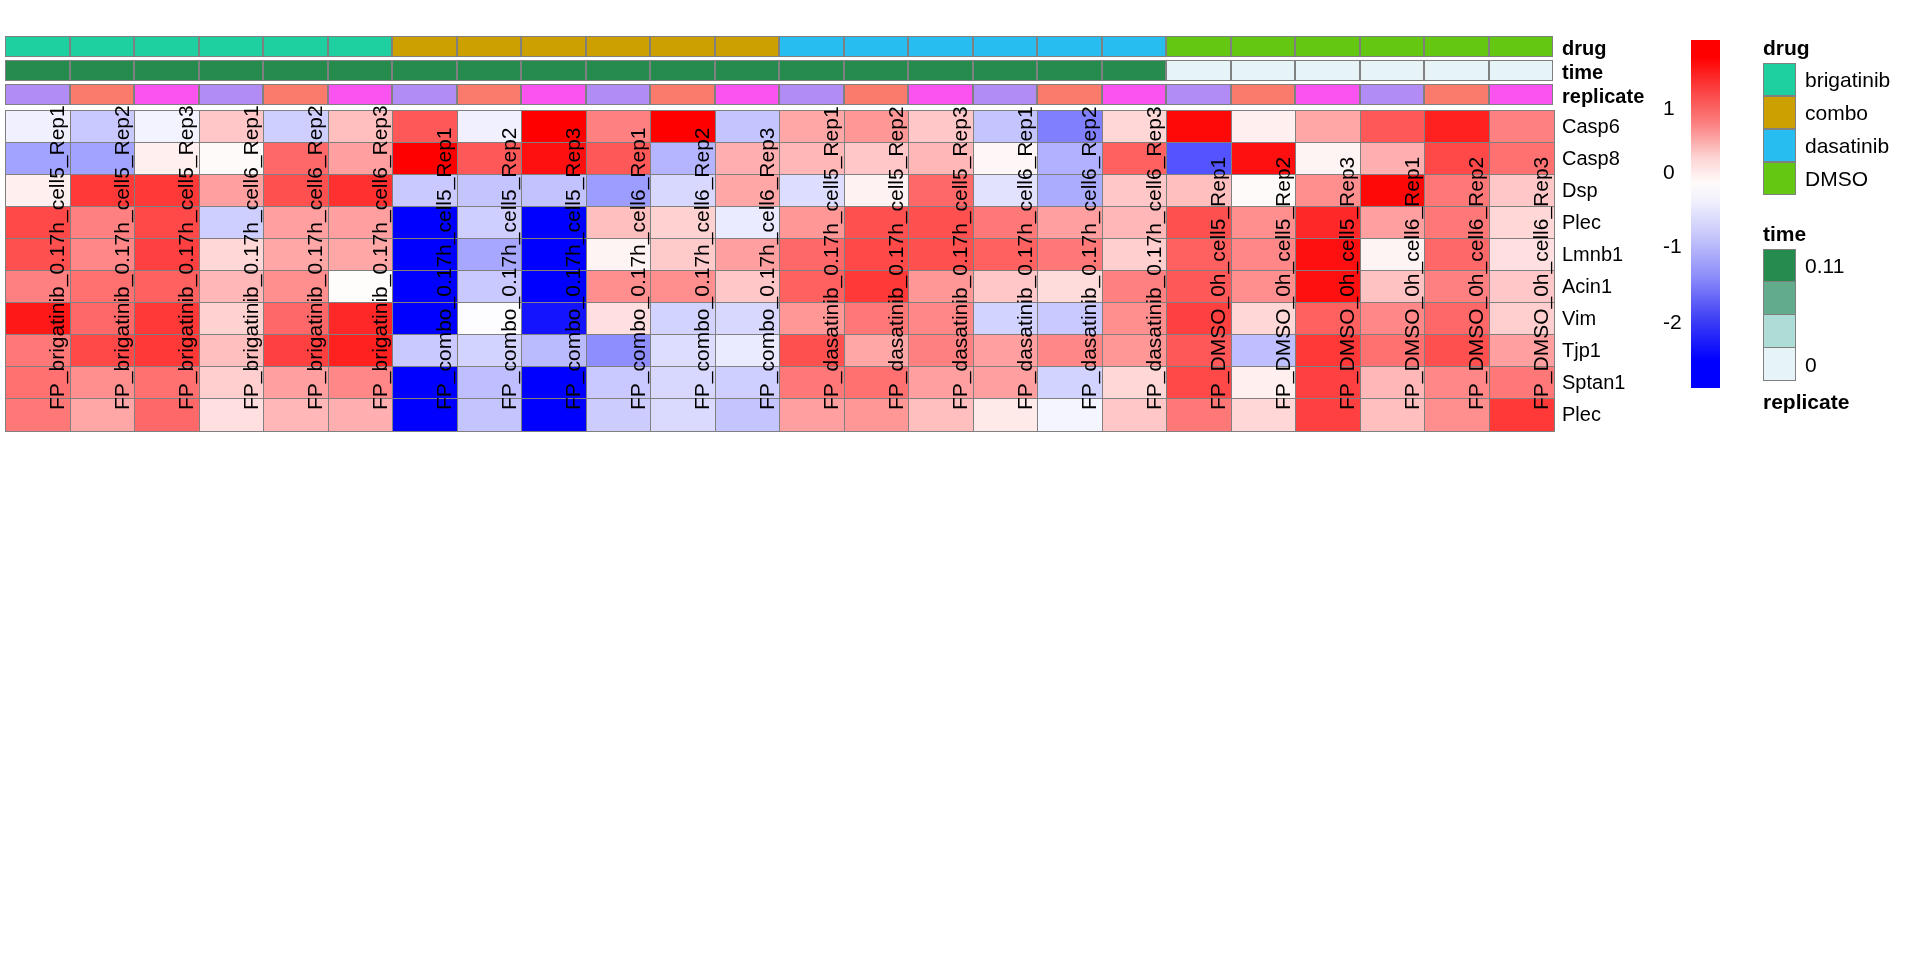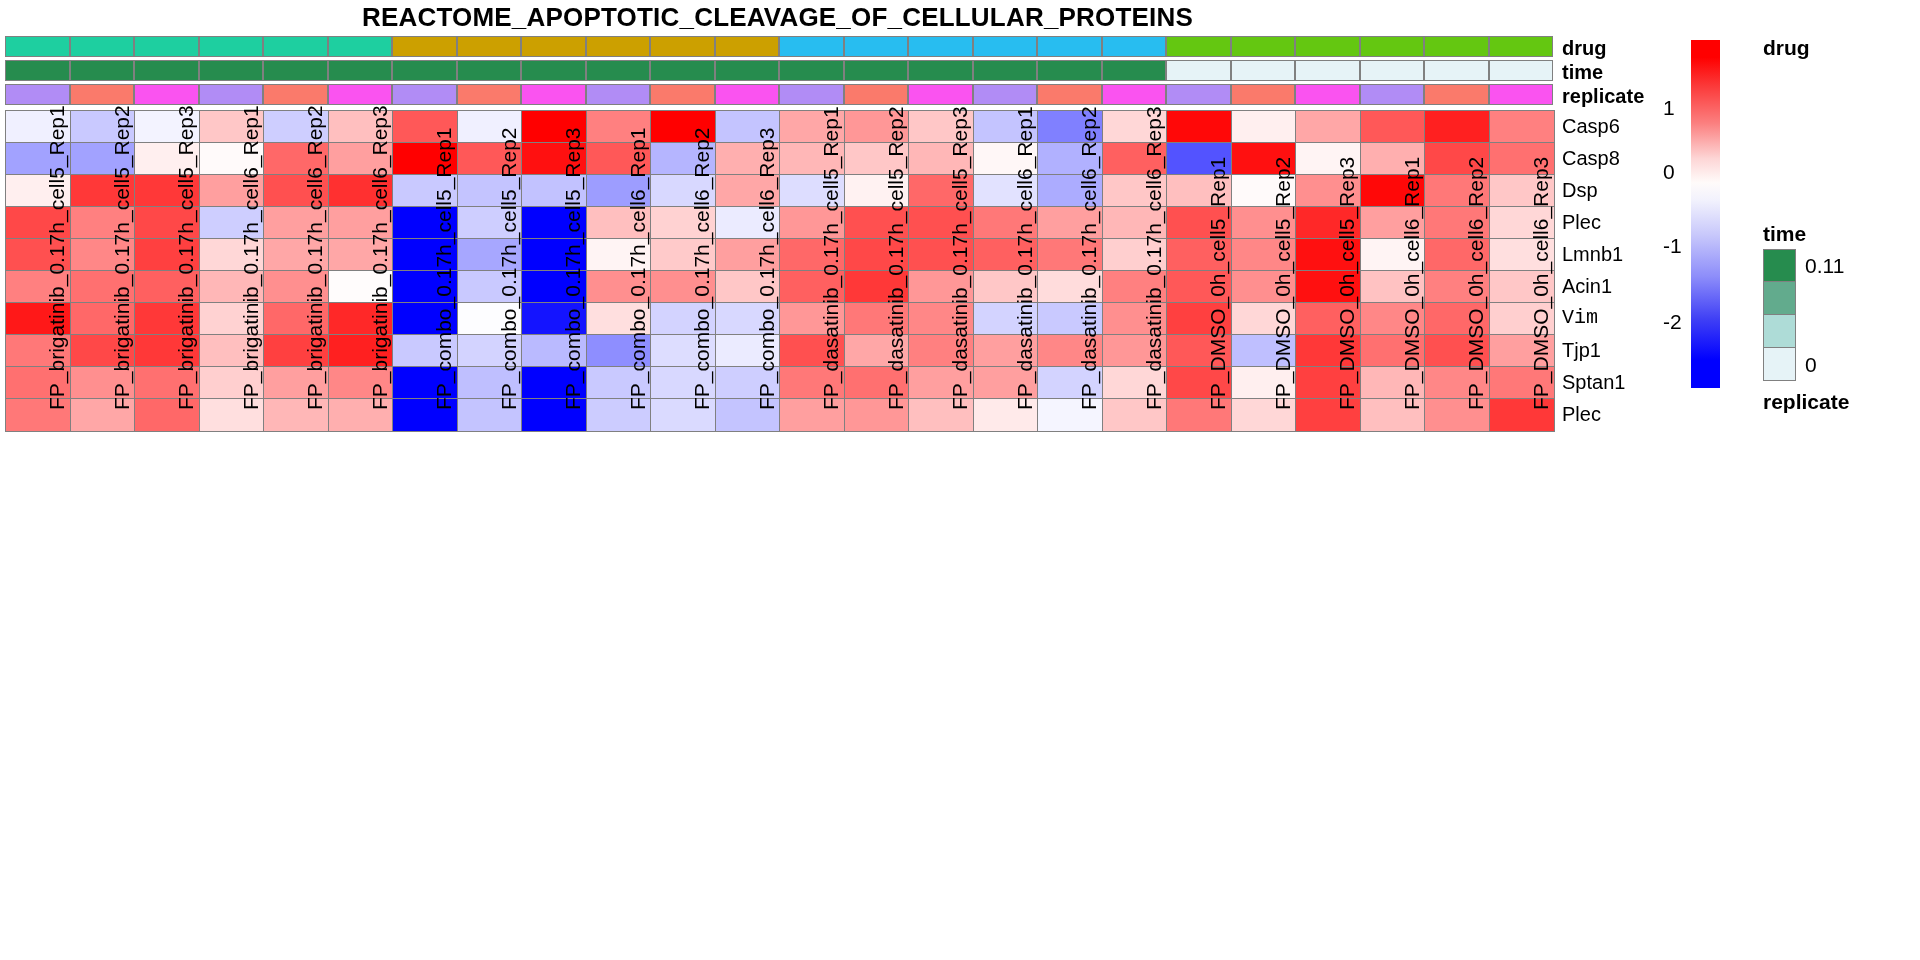--- a/index.html
+++ b/index.html
@@ -61,21 +61,20 @@
   .legstack{display:flex;}
   .legswcol{display:flex;flex-direction:column;}
   .leglabcol{display:flex;flex-direction:column;margin-left:9px;}
   .leglabcol .leglab{margin-left:0;height:33px;display:flex;align-items:center;}
 </style>
 </head>
 <body>
 
 <div id="root">
 
-  <div id="title">REACTOME_APOPTOTIC_CLEAVAGE_OF_CELLULAR_PROTEINS</div>
 
   <div id="plot">
     <div id="annblock">
         <div class="annrow">
           <div class="anncell" style="width: 64.5px; background: rgb(30, 207, 160);"></div>
           <div class="anncell" style="width: 64.5px; background: rgb(30, 207, 160);"></div>
           <div class="anncell" style="width: 64.5px; background: rgb(30, 207, 160);"></div>
           <div class="anncell" style="width: 64.5px; background: rgb(30, 207, 160);"></div>
           <div class="anncell" style="width: 64.5px; background: rgb(30, 207, 160);"></div>
           <div class="anncell" style="width: 64.5px; background: rgb(30, 207, 160);"></div>
@@ -419,21 +418,21 @@
       <div class="rlab bold" style="height: 24px;">drug</div>
       <div class="rlab bold" style="height: 24px;">time</div>
       <div class="rlab bold" style="height: 24px;">replicate</div>
       <div style="height: 2px;"></div>
       <div class="rlab" style="height: 32px;">Casp6</div>
       <div class="rlab" style="height: 32px;">Casp8</div>
       <div class="rlab" style="height: 32px;">Dsp</div>
       <div class="rlab" style="height: 32px;">Plec</div>
       <div class="rlab" style="height: 32px;">Lmnb1</div>
       <div class="rlab" style="height: 32px;">Acin1</div>
-      <div class="rlab" style="height: 32px; font-family: Liberation Mono, monospace;">Vim</div>
+      <div class="rlab" style="height: 32px;">Vim</div>
       <div class="rlab" style="height: 32px;">Tjp1</div>
       <div class="rlab" style="height: 32px;">Sptan1</div>
       <div class="rlab" style="height: 32px;">Plec</div>
     </div>
 
   <div id="collabels">
       <div class="clabwrap" style="left: 0px; width: 64.5px;">
         <div class="clab" style="left: 40.25px;">FP_brigatinib_0.17h_cell5_Rep1</div>
       </div>
       <div class="clabwrap" style="left: 64.5px; width: 64.5px;">
@@ -510,20 +509,34 @@
   <div id="cbar"></div>
   <div id="cbarticks">
       <div class="ctick" style="top: 96px;">1</div>
       <div class="ctick" style="top: 160px;">0</div>
       <div class="ctick" style="top: 234px;">-1</div>
       <div class="ctick" style="top: 310px;">-2</div>
     </div>
 
   <div class="leg" id="leg-drug" style="left:1763px;top:36px;">
     <div class="legtitle">drug</div>
+    <div class="legstack">
+      <div class="legswcol" id="drug-sw">
+          <div class="legsw" style="background: rgb(30, 207, 160);"></div>
+          <div class="legsw" style="background: rgb(204, 160, 0);"></div>
+          <div class="legsw" style="background: rgb(40, 189, 240);"></div>
+          <div class="legsw" style="background: rgb(100, 199, 17);"></div>
+        </div>
+      <div class="leglabcol" id="drug-lb">
+          <div class="leglab">brigatinib</div>
+          <div class="leglab">combo</div>
+          <div class="leglab">dasatinib</div>
+          <div class="leglab">DMSO</div>
+        </div>
+    </div>
   </div>
 
   <div class="leg" id="leg-time" style="left:1763px;top:222px;">
     <div class="legtitle">time</div>
     <div class="legstack">
       <div class="legswcol" id="time-sw">
           <div class="legsw" style="background: rgb(38, 140, 78); border-top: 1px solid rgb(128, 128, 128);"></div>
           <div class="legsw" style="background: rgb(98, 171, 141); border-top: none;"></div>
           <div class="legsw" style="background: rgb(174, 220, 215); border-top: none;"></div>
           <div class="legsw" style="background: rgb(230, 243, 247); border-top: none;"></div>

